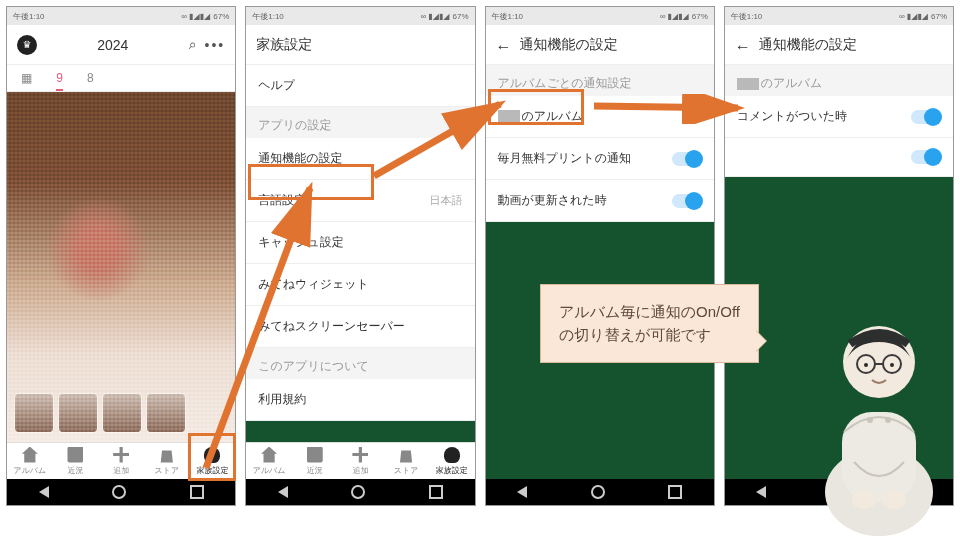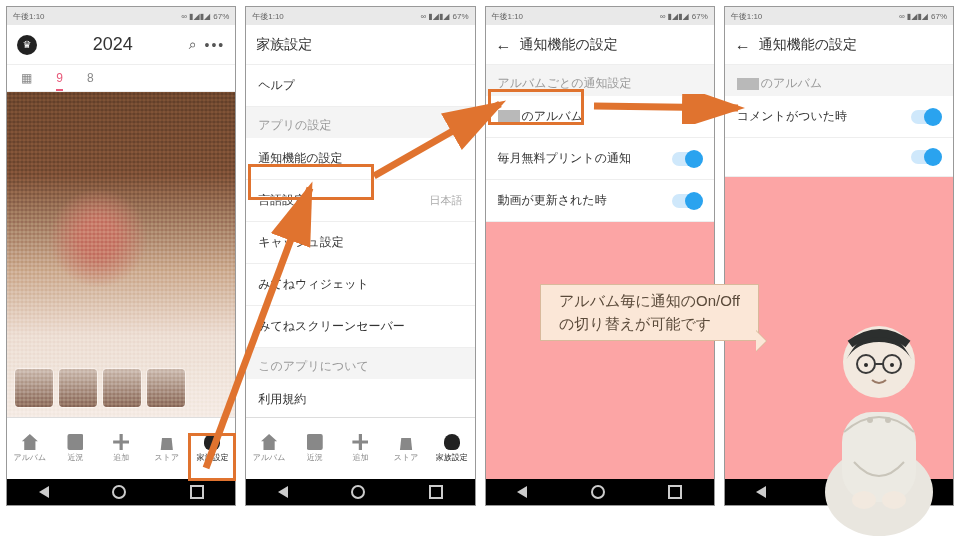--- a/index.html
+++ b/index.html
@@ -55,21 +55,21 @@
   .photo-area::after{
     content:""; position:absolute; inset:0;
     background:
       repeating-linear-gradient(0deg, rgba(255,255,255,.08) 0 2px, rgba(0,0,0,.06) 2px 4px),
       repeating-linear-gradient(90deg, rgba(255,255,255,.06) 0 2px, rgba(0,0,0,.05) 2px 4px);
     mix-blend-mode: overlay;
   }
   .thumbs { position:absolute; bottom:10px; left:8px; display:flex; gap:6px;}
   .thumbs .th { width:38px; height:38px; border-radius:4px; background:linear-gradient(#c9b9ae,#8f7060); box-shadow:0 0 0 1px rgba(255,255,255,.4);}
   .bottomnav {
-    height: 62px; background:#fff; border-top:1px solid #ddd;
+    height: 37px; background:#fff; border-top:1px solid #ddd;
     display:flex;
   }
   .bottomnav .bn {
     flex:1; display:flex; flex-direction:column; align-items:center; justify-content:center;
     font-size:8px; color:#888; gap:2px;
   }
   .bottomnav .bn svg, .bottomnav .bn .ic { width:16px; height:16px; fill:#888; }
   .bottomnav .bn.active { color:#222; }
   .bottomnav .bn.active .ic { background:#222;}
   .navbuttons {
@@ -91,26 +91,26 @@
   .row .val { margin-left:auto; color:#aaa; font-size:11px;}
   .row .chev { margin-left:auto; color:#bbb; font-size:12px;}
   .row .redact { width:22px; height:14px; background:#b9b9b9; margin-right:2px;}
   .toggle {
     margin-left:auto; width:30px; height:14px; border-radius:8px; background:#cfe8fb; position:relative;
   }
   .toggle::after{
     content:""; position:absolute; right:-1px; top:-2px; width:18px; height:18px;
     border-radius:50%; background:#2aa3ef;
   }
-  .content { flex:1; overflow:auto; background:#fca5a5;}
+  .content { flex:1; overflow:auto; background:#14532d;}
   .hl { position:absolute; border:3px solid #e0732f; pointer-events:none; }
   .arrow { position:absolute; pointer-events:none; }
   .speech {
     position:absolute; background:#fbe7d7; border:1px solid #d9b99b;
-    padding:5px 18px; font-size:15px; color:#5a4a3a; line-height:1.5;
+    padding:16px 18px; font-size:15px; color:#5a4a3a; line-height:1.5;
   }
   .speech::after{
     content:""; position:absolute; right:-18px; top:46px;
     border:10px solid transparent; border-left-color:#fbe7d7;
   }
   .speech::before{
     content:""; position:absolute; right:-20px; top:45px;
     border:11px solid transparent; border-left-color:#d9b99b;
   }
   .person {
@@ -132,21 +132,21 @@
     <div class="statusbar">
       <span>午後1:10</span>
       <span class="right">
           <span>∞ ▮◢▮◢</span>
           <span>67%</span>
         </span>
     </div>
     <div class="appbar">
       <span class="crown">♛</span>
       <span class="spacer"></span>
-      <span style="font-size:18px;font-weight:500">2024</span>
+      <span style="font-size:14px;font-weight:500">2024</span>
       <span class="spacer"></span>
       <span style="font-size:14px;color:#555">⌕</span>
       <span style="font-size:14px;color:#555;letter-spacing:2px">•••</span>
     </div>
     <div class="tabs9">
       <span class="t grid">▦</span>
       <span class="t active">9</span>
       <span class="t">8</span>
     </div>
     <div class="photo-area">

